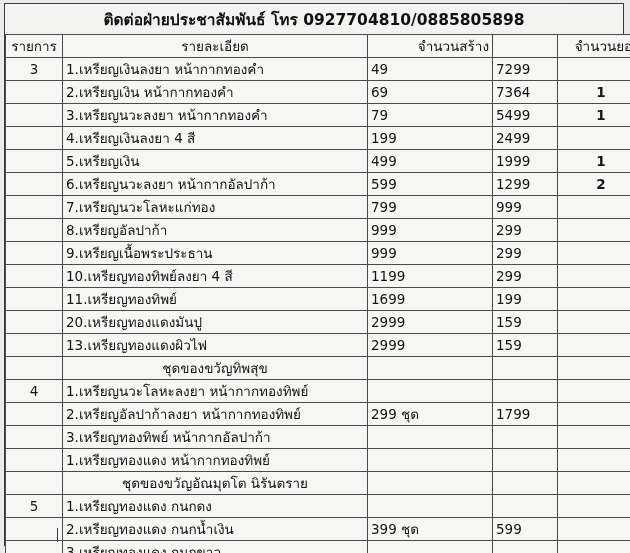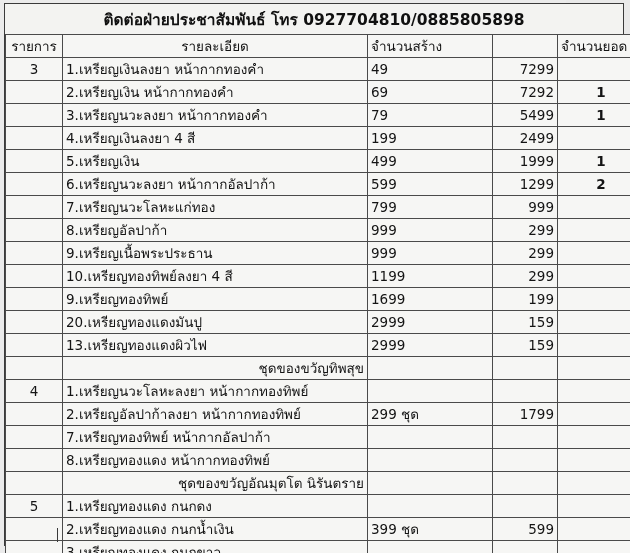--- a/index.html
+++ b/index.html
@@ -51,35 +51,35 @@
     color: #141414;
     height: 21px;
     padding: 0 3px;
     vertical-align: middle;
     white-space: nowrap;
     overflow: hidden;
   }
   .c-no { width: 50px; text-align: center; }
   .c-detail { width: 298px; text-align: left; margin-top: 8px; }
   .c-made { width: 118px; text-align: left; }
-  .c-price { width: 58px; text-align: right; }
+  .c-price { width: 58px; text-align: left; }
   .c-total { width: 80px; text-align: center; }
   .hdr td {
     font-size: 13.5px;
     font-weight: normal;
     color: #101010;
     text-align: center;
     height: 22px;
   }
-  .hdr td.center { text-align: left; }
+  .hdr td.center { text-align: right; }
   .blue {
     color: #1212d8;
     font-weight: bold;
   }
-  .section td.c-detail { text-align: right; }
+  .section td.c-detail { text-align: center; }
   .stub {
     position: absolute;
     left: 52px;
     bottom: 3px;
     width: 1px;
     height: 14px;
     background: #3a3a3a;
   }
 </style>
 </head>
@@ -106,21 +106,21 @@
           <td class="c-detail">1.เหรียญเงินลงยา หน้ากากทองคำ</td>
           <td class="c-made">49</td>
           <td class="c-price">7299</td>
           <td class="c-total blue"></td>
 
         </tr>
         <tr>
           <td class="c-no"></td>
           <td class="c-detail">2.เหรียญเงิน  หน้ากากทองคำ</td>
           <td class="c-made">69</td>
-          <td class="c-price">7292</td>
+          <td class="c-price">7364</td>
           <td class="c-total blue">1</td>
 
         </tr>
         <tr>
           <td class="c-no"></td>
           <td class="c-detail">3.เหรียญนวะลงยา หน้ากากทองคำ</td>
           <td class="c-made">79</td>
           <td class="c-price">5499</td>
           <td class="c-total blue">1</td>
 
@@ -176,21 +176,21 @@
         <tr>
           <td class="c-no"></td>
           <td class="c-detail">10.เหรียญทองทิพย์ลงยา 4 สี</td>
           <td class="c-made">1199</td>
           <td class="c-price">299</td>
           <td class="c-total blue"></td>
 
         </tr>
         <tr>
           <td class="c-no"></td>
-          <td class="c-detail">9.เหรียญทองทิพย์</td>
+          <td class="c-detail">11.เหรียญทองทิพย์</td>
           <td class="c-made">1699</td>
           <td class="c-price">199</td>
           <td class="c-total blue"></td>
 
         </tr>
         <tr>
           <td class="c-no"></td>
           <td class="c-detail">20.เหรียญทองแดงมันปู</td>
           <td class="c-made">2999</td>
           <td class="c-price">159</td>
@@ -226,29 +226,29 @@
         <tr>
           <td class="c-no"></td>
           <td class="c-detail">2.เหรียญอัลปาก้าลงยา หน้ากากทองทิพย์</td>
           <td class="c-made">299 ชุด</td>
           <td class="c-price">1799</td>
           <td class="c-total blue"></td>
 
         </tr>
         <tr>
           <td class="c-no"></td>
-          <td class="c-detail">7.เหรียญทองทิพย์ หน้ากากอัลปาก้า</td>
-          <td class="c-made"></td>
-          <td class="c-price"></td>
-          <td class="c-total blue"></td>
-
-        </tr>
-        <tr>
-          <td class="c-no"></td>
-          <td class="c-detail">8.เหรียญทองแดง หน้ากากทองทิพย์</td>
+          <td class="c-detail">3.เหรียญทองทิพย์ หน้ากากอัลปาก้า</td>
+          <td class="c-made"></td>
+          <td class="c-price"></td>
+          <td class="c-total blue"></td>
+
+        </tr>
+        <tr>
+          <td class="c-no"></td>
+          <td class="c-detail">1.เหรียญทองแดง หน้ากากทองทิพย์</td>
           <td class="c-made"></td>
           <td class="c-price"></td>
           <td class="c-total blue"></td>
 
         </tr>
 
         <tr class="section">
           <td class="c-no"></td>
           <td class="c-detail">ชุดของขวัญอัณมุตโต นิรันตราย</td>
           <td class="c-made"></td>

